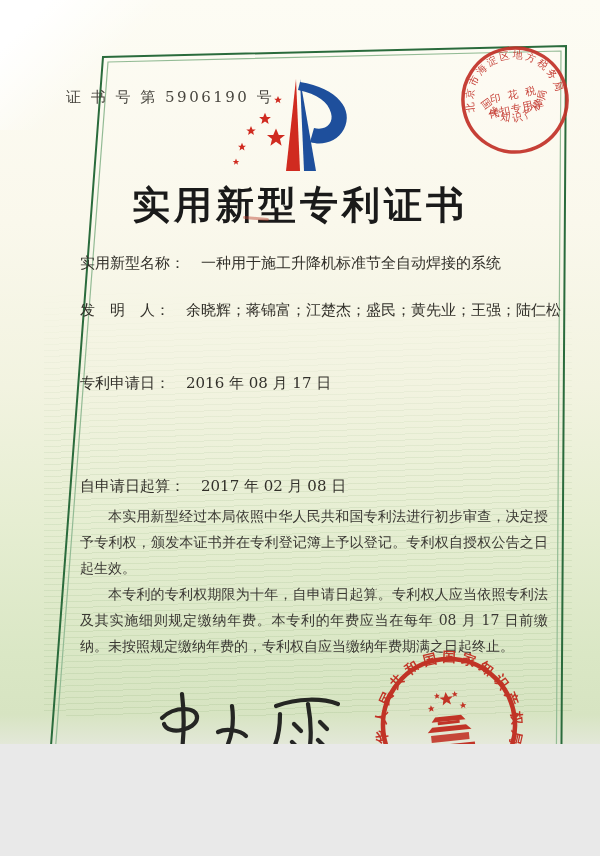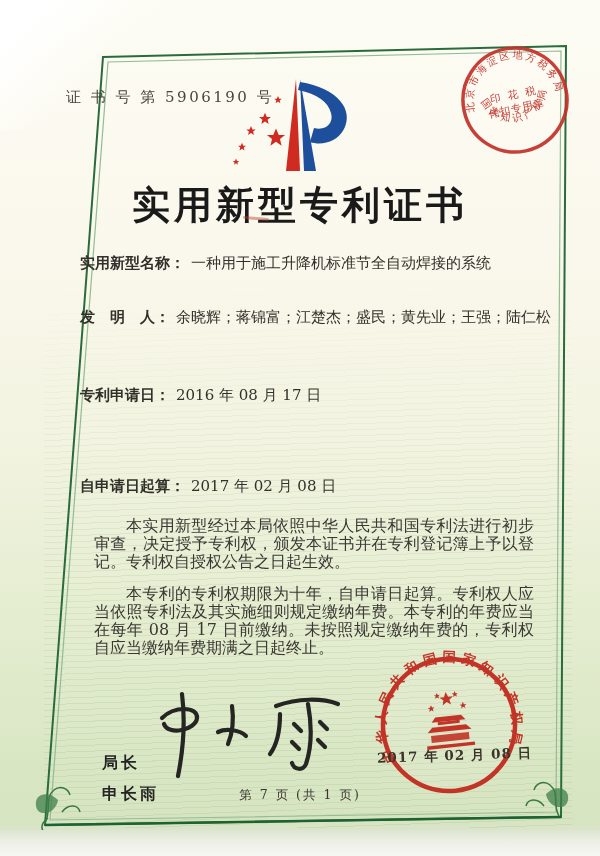--- a/index.html
+++ b/index.html
@@ -1,35 +1,35 @@
 <!DOCTYPE html>
 <html><head>
 <meta charset="utf-8">
 <style>
   html,body{margin:0;padding:0;background:#e9e9e9;}
-  .page{position:relative;width:600px;height:856px;margin:0 auto;overflow:hidden;
+  .page{position:relative;width:600px;height:744px;margin:0 auto;overflow:hidden;
     background:linear-gradient(180deg,#fdfcf4 0%,#faf8ec 30%,#f2f3e0 52%,#e6eed2 70%,#dae7c5 88%,#d7e4c2 96%,#e3e8d8 100%);
     font-family:"DejaVu Serif","Liberation Serif",serif;color:#2e2c28;}
   .abs{position:absolute;}
   .corner-wedge{left:0;top:0;width:180px;height:130px;
     background:linear-gradient(135deg,#ffffff 16%,rgba(255,255,255,0) 55%);}
   .waves{left:44px;right:28px;top:290px;bottom:28px;
     background:repeating-linear-gradient(178deg,rgba(106,152,88,0.13) 0 1px,rgba(106,152,88,0) 1px 6px);
     -webkit-mask-image:linear-gradient(180deg,transparent,rgba(0,0,0,.85) 45%,#000);
     mask-image:linear-gradient(180deg,transparent,rgba(0,0,0,.85) 45%,#000);}
   .cert-no{left:66px;top:88px;font-size:15px;letter-spacing:2.5px;color:#47453e;}
   .logo{left:230px;top:74px;}
   .tax-stamp{left:455px;top:40px;}
   .title{left:0;right:0;top:180px;text-align:center;font-size:38px;font-weight:700;letter-spacing:4px;color:#1a1a1a;}
   .pen-mark{left:243px;top:217px;width:26px;height:3px;background:rgba(186,62,44,.45);transform:rotate(5deg);border-radius:2px;}
   .field{left:80px;width:466px;font-size:15px;color:#32302a;white-space:nowrap;}
-  .field b{font-weight:700;margin-right:6px;}
-  .f0{top:254px}.f1{top:308px}.f2{top:343px}.f3{top:386px}.f4{top:429px}.f5{top:477px}
+  .field b{font-weight:400;margin-right:16px;}
+  .f0{top:254px}.f1{top:301px}.f2{top:343px}.f3{top:374px}.f4{top:429px}.f5{top:477px}
   .body-text{left:80px;top:503px;width:468px;}
-  .body-text p{margin:14px;font-size:16px;line-height:18px;text-align:justify;text-indent:2em;color:#3a3833;}
+  .body-text p{margin:0;font-size:14px;line-height:26px;text-align:justify;text-indent:2em;color:#3a3833;}
   .signer{left:102px;top:753px;font-size:16px;font-weight:600;letter-spacing:3px;color:#242422;}
   .signer .line{margin-bottom:12px;line-height:19px;}
   .signature{left:148px;top:684px;}
   .office-seal{left:374px;top:650px;}
   .seal-date{left:377px;top:747px;font-size:13.5px;letter-spacing:1px;font-weight:600;color:#3c342b;transform:rotate(-2deg);white-space:nowrap;}
   .footer{left:0;right:0;top:787px;text-align:center;font-size:12.5px;letter-spacing:2px;color:#38362f;}
   .below-edge{left:0;right:0;top:830px;height:26px;background:linear-gradient(180deg,#dde4d0,#edefe6 45%,#f6f6f2);}
 </style>
 </head>
 <body>

